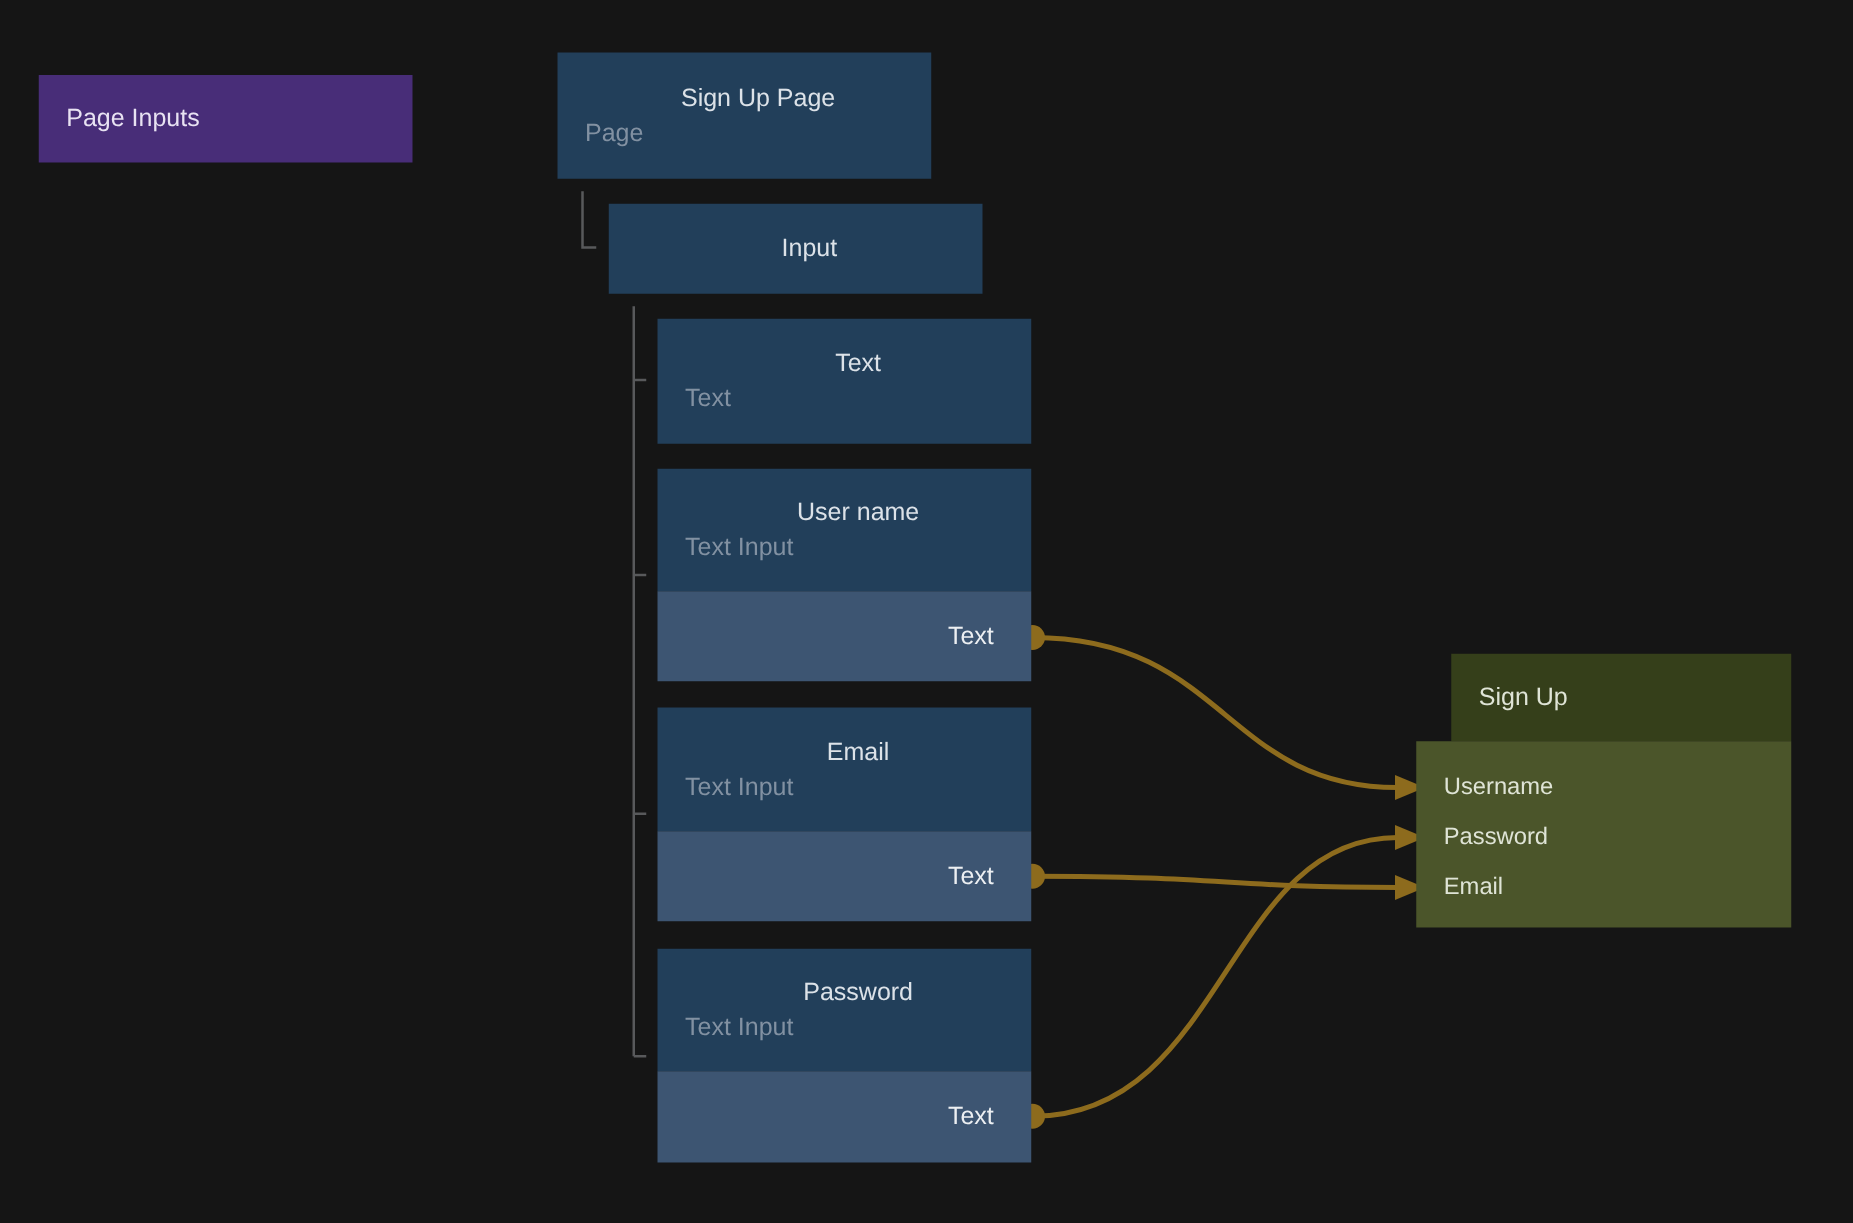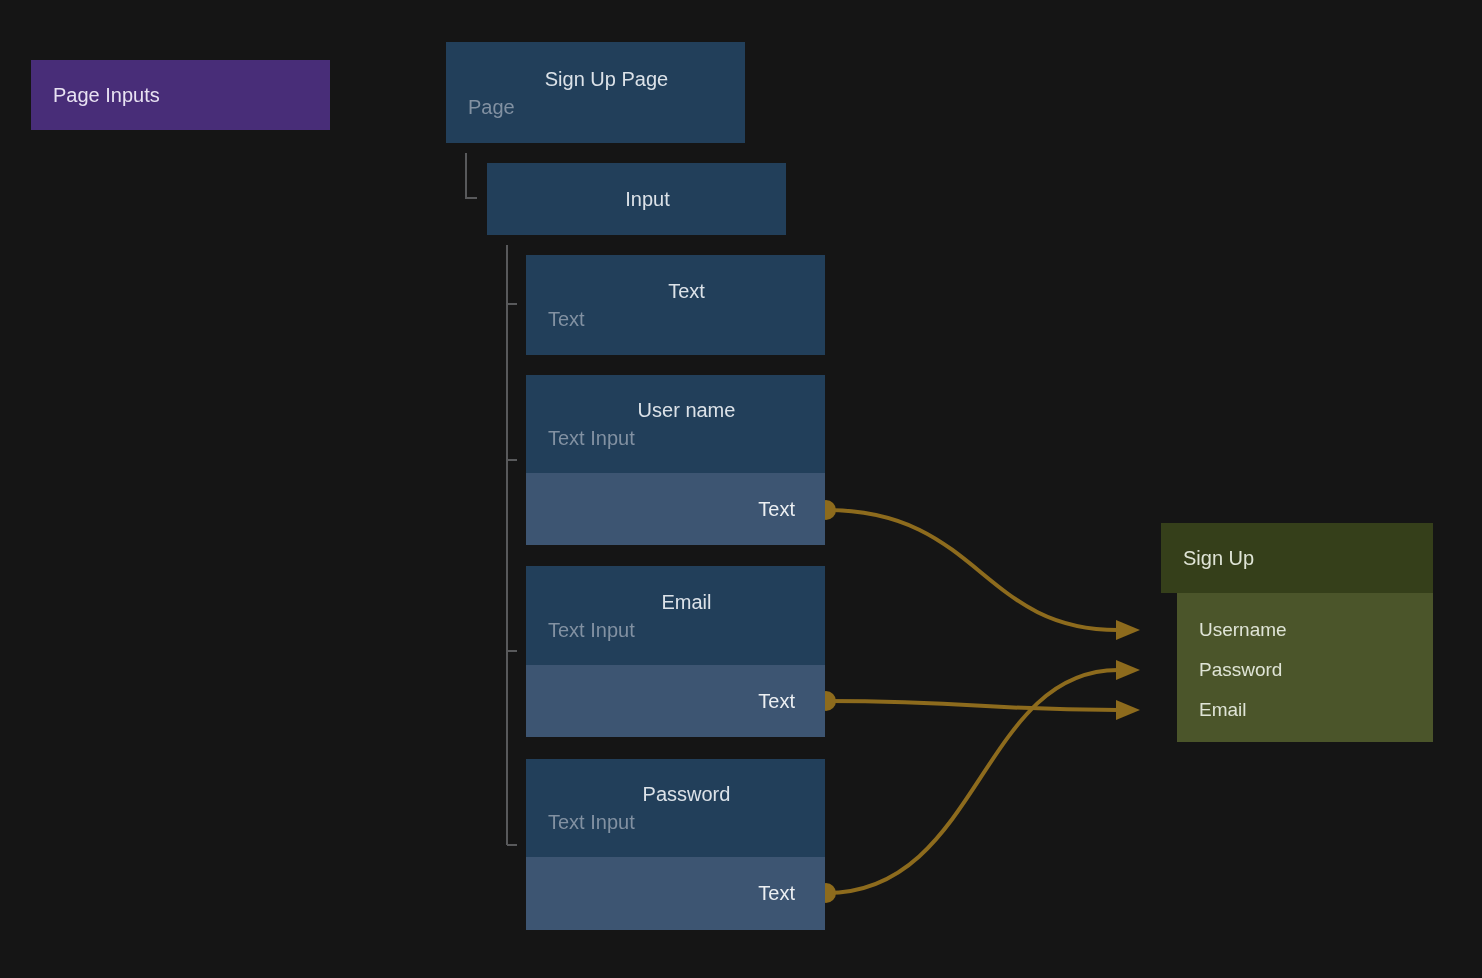--- a/index.html
+++ b/index.html
@@ -69,21 +69,21 @@
   }
   .port-label { font-size: 20px; color: #eceff2; }
 
   
   .n-sign-up { left: 1133px; top: 523px; width: 300px; height: 219px; display: flex; flex-direction: column; }
   .signup-header {
     height: 70px; background: var(--olive-header);
     display: flex; align-items: center; padding-left: 22px;
     color: var(--olive-text); font-size: 20px; margin-left: 28px;
   }
-  .signup-body { flex: 1; background: var(--olive-body); padding-top: 17px; margin-left: 44px; }
+  .signup-body { flex: 1; background: var(--olive-body); padding-top: 17px; }
   .signup-input-row {
     height: 40px; display: flex; align-items: center; padding-left: 22px;
     color: var(--olive-text); font-size: 19px;
   }
 
   .tree-line { stroke: var(--tree-line); stroke-width: 2; fill: none; }
   .wire { stroke: var(--wire-gold); stroke-width: 4; fill: none; }
   .port-dot { fill: var(--wire-gold); }
   .arrow-head { fill: var(--wire-gold); }
 </style>

